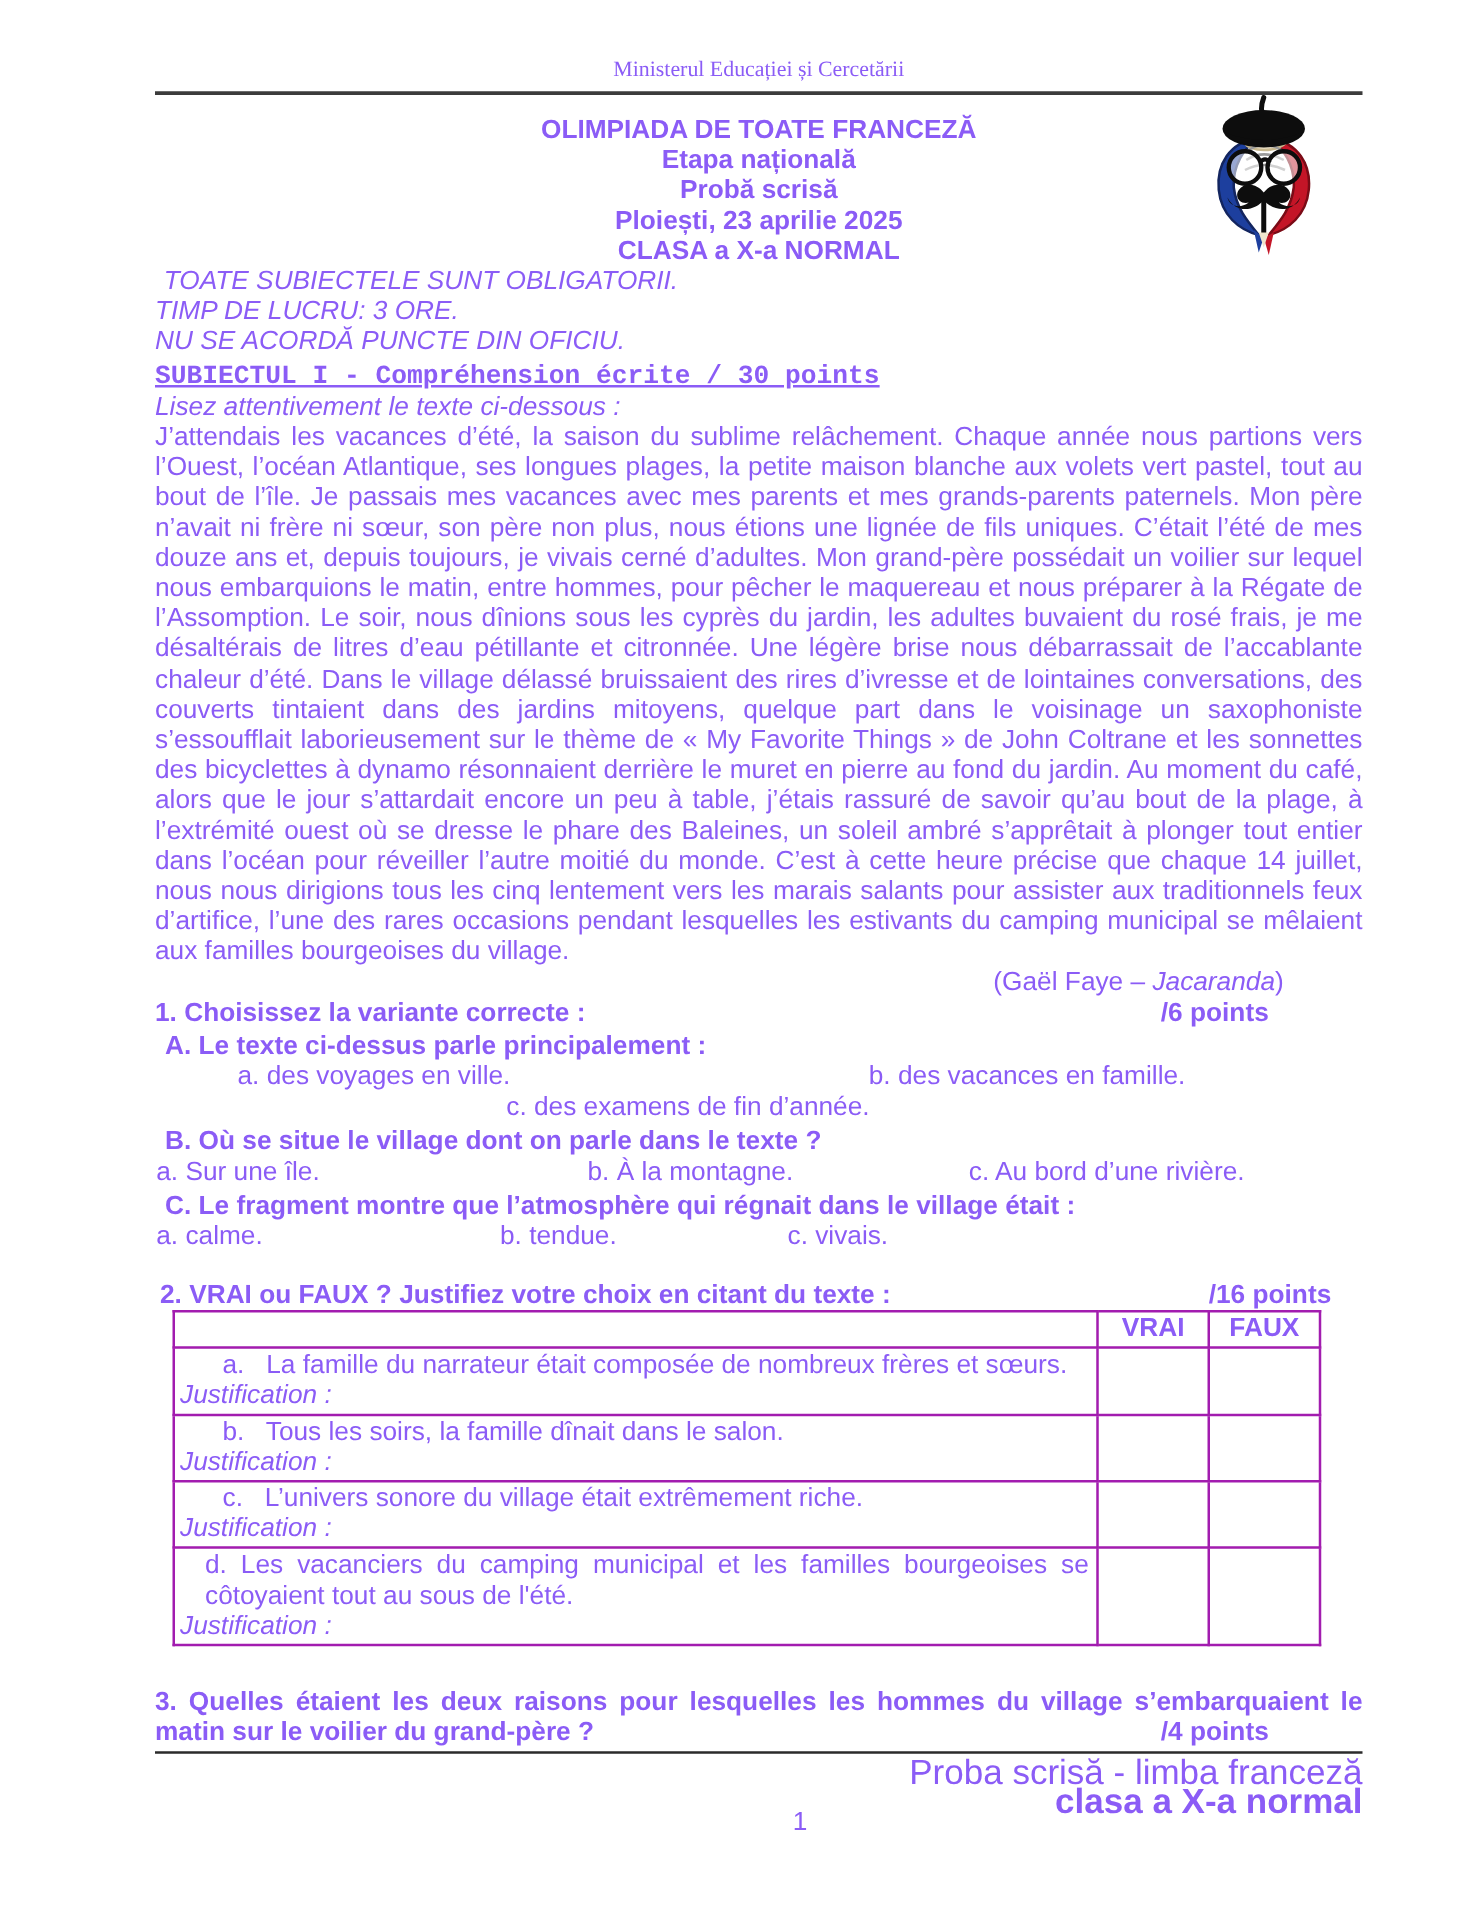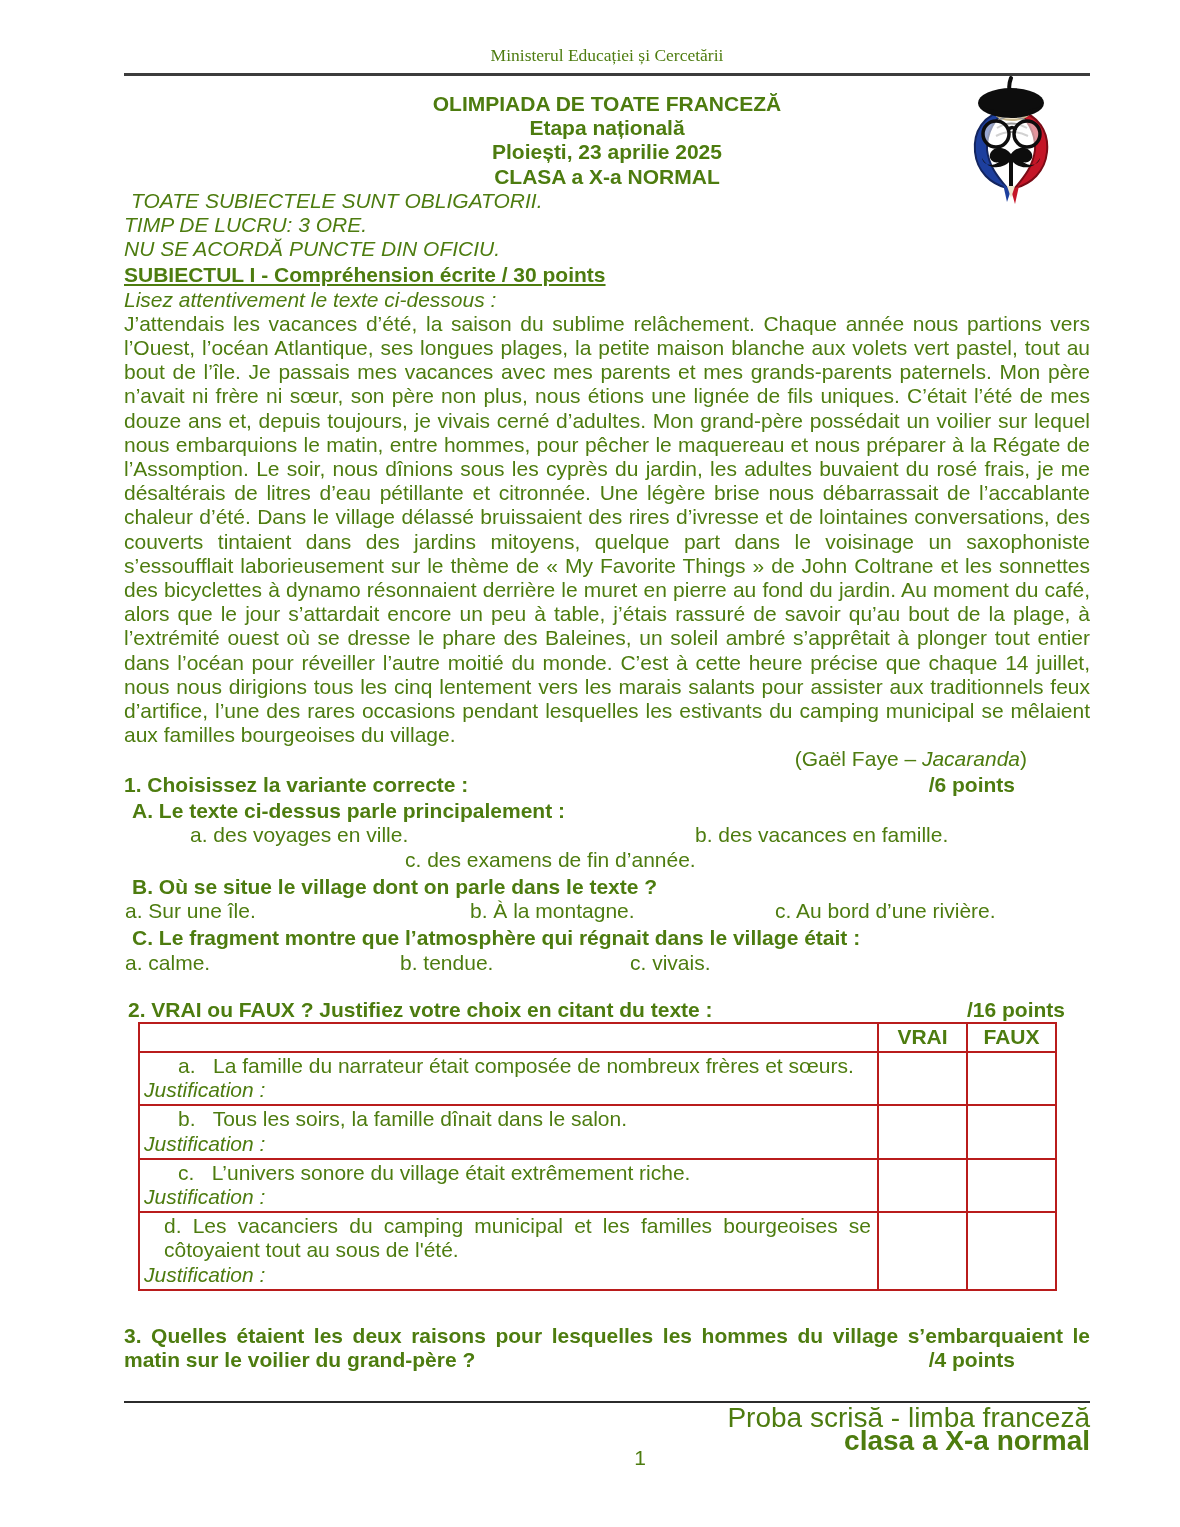--- a/index.html
+++ b/index.html
@@ -2,21 +2,21 @@
 <html><head>
 <meta charset="utf-8">
 <style>
   * { box-sizing: border-box; }
   html,body { margin:0; padding:0; background:#ffffff; }
   .page {
     position: relative;
     width: 1180px;
     height: 1527px;
     background: #ffffff;
-    color: #4d7c0f;
+    color: #8b5cf6;
     font-family: "Liberation Sans", sans-serif;
     font-size: 21px;
     line-height: 24.2px;
     padding: 0 90px 0 124px;
     overflow: hidden;
   }
   .ministry {
     font-family: "Liberation Serif", serif;
     font-size: 17.5px;
     text-align: center;
@@ -31,41 +31,41 @@
     position: absolute;
     left: 953px;
     top: 76px;
     width: 116px;
     height: 132px;
   }
   .title-block { text-align:center; font-weight:bold; margin-top:16px; }
   .instr { font-weight:normal; font-style:italic; }
   .instr-first { padding-left:7px; }
   .subject { font-weight:bold; margin-top:2px; }
-  .subject span { text-decoration: underline; }
+  .subject span { text-decoration: underline; font-family: Liberation Mono, monospace; }
   .intro { font-style: italic; }
   .reading { text-align: justify; }
   .attribution { text-align: right; padding-right: 63px; }
   .attr-italic { font-style: italic; }
   .points-row { display:flex; justify-content:space-between; font-weight:bold; }
   .q1-head { margin-top:1px; }
   .sub-head { font-weight:bold; padding-left:8px; margin-top:2px; }
   .opt-row { position:relative; height:25px; }
   .opt { position:absolute; top:0; white-space:nowrap; }
   .q2-head { margin-top:22px; padding-left:4px; }
   .q2-pts { padding-right:25px; }
   .q1-pts, .q3-pts { padding-right:75px; }
   table.vf {
     border-collapse: collapse;
     margin-left: 14px;
     width: 919px;
     table-layout: fixed;
   }
   table.vf td {
-    border: 2px solid #b91c1c;
+    border: 2px solid #a21caf;
     padding: 1px 2px 2px 2px;
     vertical-align: top;
   }
   td.col-mark { width: 89px; text-align:center; font-weight:bold; }
   .hdr-row td { height: 28px; }
   .stmt { padding-left: 36px; }
   .stmt-j { padding-left: 22px; text-align: justify; padding-right: 4px; }
   .just { font-style: italic; padding-left: 2px; }
   .q3 { margin-top: 33px; font-weight: bold; }
   .q3-line1 { text-align: justify; text-align-last: justify; }
@@ -129,20 +129,21 @@
         <path d="M50,108 L54,126 L58,114 Z" fill="#1d3f9e"></path>
         <path d="M58,114 L62,128 L66,110 Z" fill="#c41527"></path>
         <path d="M54,110 L58,122 L62,110 Z" fill="#efe4cc"></path>
       </g>
     </svg>
   </div>
 
   <div class="title-block">
     <div>OLIMPIADA DE TOATE FRANCEZĂ</div>
     <div>Etapa națională</div>
+    <div>Probă scrisă</div>
     <div>Ploiești, 23 aprilie 2025</div>
     <div>CLASA a X-a NORMAL</div>
   </div>
 
   <div class="instr instr-first">TOATE SUBIECTELE SUNT OBLIGATORII.</div>
   <div class="instr">TIMP DE LUCRU: 3 ORE.</div>
   <div class="instr">NU SE ACORDĂ PUNCTE DIN OFICIU.</div>
 
   <div class="subject"><span>SUBIECTUL I  -  Compréhension écrite / 30 points</span></div>
   <div class="intro">Lisez attentivement le texte ci-dessous :</div>

